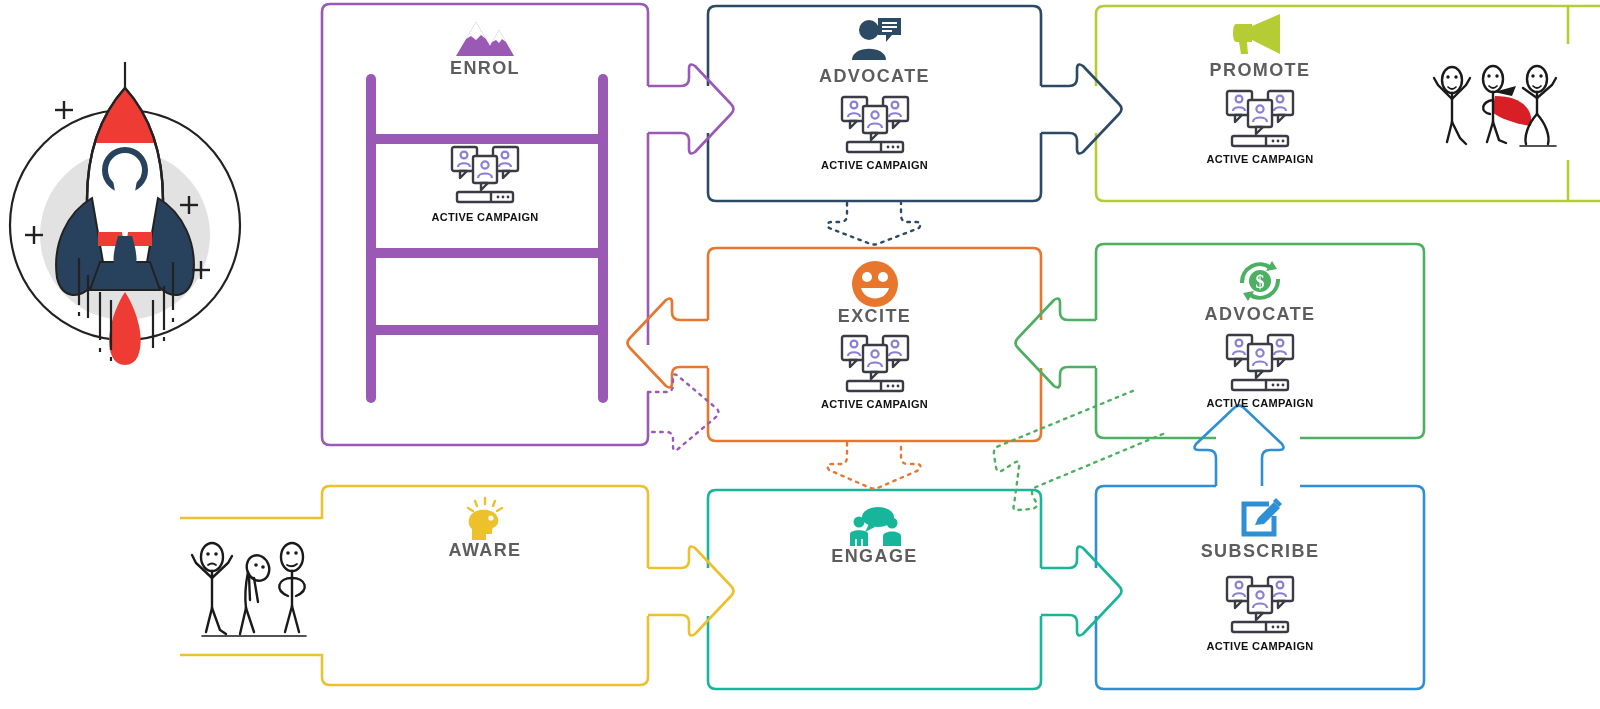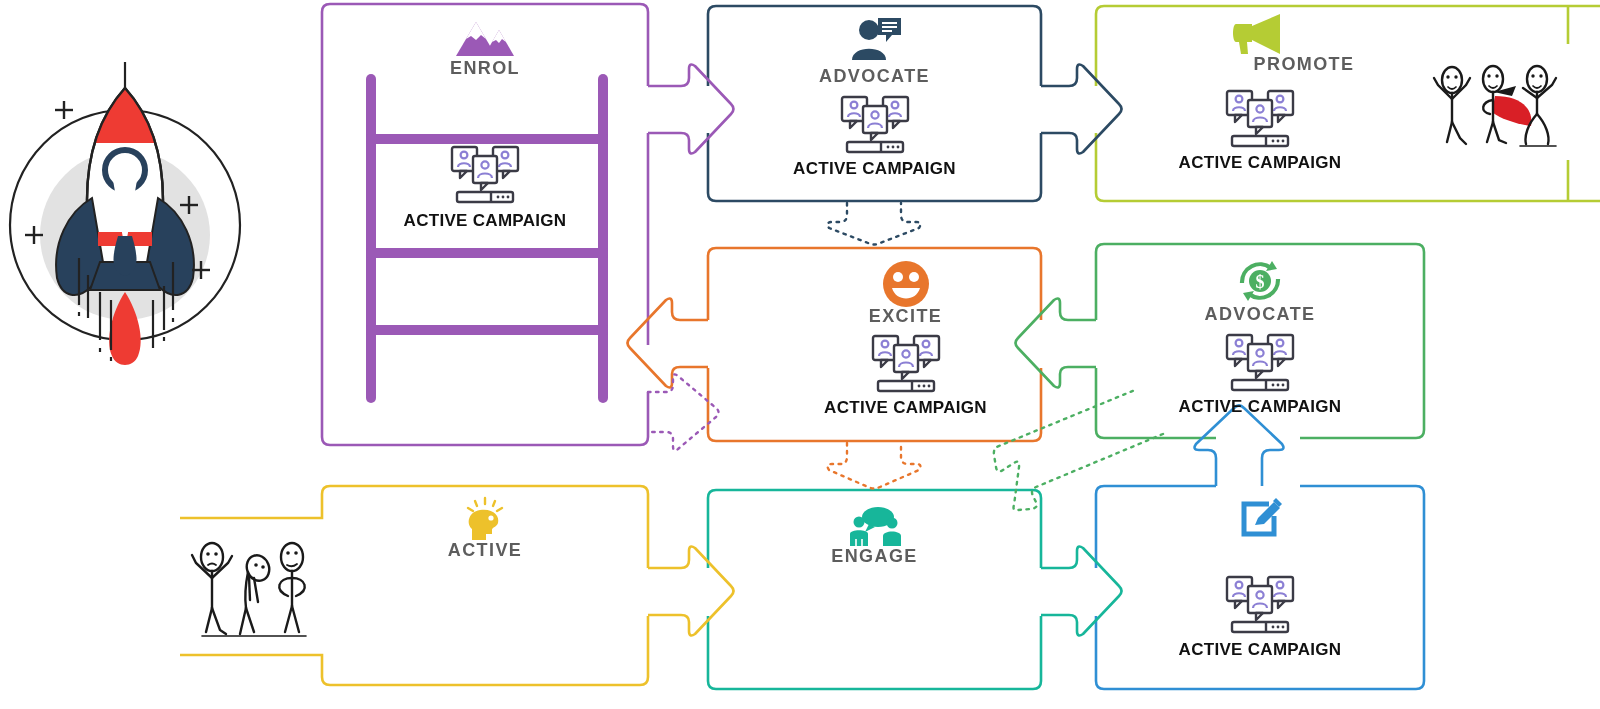--- a/index.html
+++ b/index.html
@@ -8,21 +8,21 @@
        font-family:"Liberation Sans","DejaVu Sans",sans-serif;}
   #stage{position:relative;width:1600px;height:709px;}
   #stage svg.layer{position:absolute;left:0;top:0;width:1600px;height:709px;}
   .stage-box{position:absolute;}
   .stage-label{
       position:absolute;text-align:center;width:100%;left:0;
       color:#5d5d5d;font-size:18px;letter-spacing:1.4px;font-weight:700;
   }
   .ac-label{
       position:absolute;text-align:center;width:100%;left:0;
-      color:#111;font-size:17px;font-weight:700;letter-spacing:.3px;
+      color:#111;font-size:11px;font-weight:700;letter-spacing:.3px;
   }
   .icon-wrap{position:absolute;left:0;width:100%;text-align:center;}
   .icon-wrap svg{display:inline-block;vertical-align:top;}
   .ac-icon{position:absolute;left:0;width:100%;text-align:center;}
 </style>
 </head>
 <body>
 
 <div id="stage">
 
@@ -272,21 +272,21 @@
   </div>
 
   <div class="stage-box" style="left:1096px;top:6px;width:328px;height:195px;">
     <div class="icon-wrap" style="top:6px;">
       <svg width="60" height="44" viewBox="0 0 60 44">
         <path d="M50 2 L50 42 L22 28 L22 14 Z" fill="#b5cc34"></path>
         <path d="M22 12 L6 12 C 2 12 2 30 6 30 L22 30 Z" fill="#b5cc34"></path>
         <path d="M9 30 L11 42 L18 42 L17 30 Z" fill="#b5cc34"></path>
       </svg>
     </div>
-    <div class="stage-label" style="top:48px;padding-left:44px;">PROMOTE</div>
+    <div class="stage-label" style="top:54px;">PROMOTE</div>
     <div class="ac-icon" style="top:82px;">
       <svg width="72" height="60" viewBox="0 0 72 60">
         <rect x="3" y="3" width="25" height="24" rx="2" fill="#fff" stroke="#3b3b46" stroke-width="2.4"></rect>
         <path d="M11 27 L11 34 L18 27 Z" fill="#fff" stroke="#3b3b46" stroke-width="2.4" stroke-linejoin="round"></path>
         <circle cx="15" cy="11" r="3.4" fill="none" stroke="#8b7fd4" stroke-width="2.2"></circle>
         <path d="M9 23 C 9 18 21 18 21 23" fill="none" stroke="#8b7fd4" stroke-width="2.2"></path>
         <rect x="44" y="3" width="25" height="24" rx="2" fill="#fff" stroke="#3b3b46" stroke-width="2.4"></rect>
         <path d="M54 27 L54 34 L61 27 Z" fill="#fff" stroke="#3b3b46" stroke-width="2.4" stroke-linejoin="round"></path>
         <circle cx="56" cy="11" r="3.4" fill="none" stroke="#8b7fd4" stroke-width="2.2"></circle>
         <path d="M50 23 C 50 18 62 18 62 23" fill="none" stroke="#8b7fd4" stroke-width="2.2"></path>
@@ -297,21 +297,21 @@
         <rect x="8" y="48" width="56" height="10" rx="2" fill="#fff" stroke="#3b3b46" stroke-width="2.4"></rect>
         <circle cx="49" cy="53" r="1.4" fill="#3b3b46"></circle>
           <circle cx="54" cy="53" r="1.4" fill="#3b3b46"></circle>
           <circle cx="59" cy="53" r="1.4" fill="#3b3b46"></circle>
         <line x1="42" y1="48" x2="42" y2="58" stroke="#3b3b46" stroke-width="2.4"></line>
       </svg>
     </div>
     <div class="ac-label" style="top:147px;">ACTIVE CAMPAIGN</div>
   </div>
 
-  <div class="stage-box" style="left:739px;top:248px;width:333px;height:193px;">
+  <div class="stage-box" style="left:708px;top:248px;width:333px;height:193px;">
     <div class="icon-wrap" style="top:12px;">
       <svg width="48" height="48" viewBox="0 0 48 48">
         <circle cx="24" cy="24" r="23" fill="#e8762c"></circle>
         <circle cx="16" cy="17" r="5" fill="#ffffff"></circle>
         <circle cx="32" cy="17" r="5" fill="#ffffff"></circle>
         <path d="M10 28 C 14 42 34 42 38 28 Z" fill="#ffffff"></path>
       </svg>
     </div>
     <div class="stage-label" style="top:58px;">EXCITE</div>
     <div class="ac-icon" style="top:85px;">
@@ -381,21 +381,21 @@
           <line x1="25" y1="2" x2="25" y2="8"></line>
           <line x1="15" y1="5" x2="17" y2="10"></line>
           <line x1="35" y1="5" x2="33" y2="10"></line>
           <line x1="8" y1="12" x2="13" y2="15"></line>
           <line x1="42" y1="12" x2="37" y2="15"></line>
         </g>
         <path d="M12 44 L12 33 C 6 28 8 16 20 14 C 33 12 40 20 38 27 C 37 31 32 31 32 34 L32 38 L26 38 L26 44 Z" fill="#edc12b"></path>
         <circle cx="31" cy="22" r="2.6" fill="#ffffff"></circle>
       </svg>
     </div>
-    <div class="stage-label" style="top:54px;">ACTIVE</div>
+    <div class="stage-label" style="top:54px;">AWARE</div>
   </div>
 
   <div class="stage-box" style="left:708px;top:496px;width:333px;height:200px;">
     <div class="icon-wrap" style="top:10px;">
       <svg width="60" height="42" viewBox="0 0 60 42">
         <ellipse cx="33" cy="11" rx="16" ry="10" fill="#17b69a"></ellipse>
         <path d="M24 18 L20 26 L30 21 Z" fill="#17b69a"></path>
         <circle cx="14" cy="16" r="5.5" fill="#17b69a"></circle>
         <path d="M5 40 L5 28 C 5 23 23 23 23 28 L23 40 Z" fill="#17b69a"></path>
         <circle cx="47" cy="17" r="5.5" fill="#17b69a"></circle>
@@ -410,20 +410,21 @@
   </div>
 
   <div class="stage-box" style="left:1096px;top:486px;width:328px;height:200px;">
     <div class="icon-wrap" style="top:10px;">
       <svg width="48" height="46" viewBox="0 0 48 46">
         <path d="M33 8 L8 8 L8 38 L38 38 L38 20" fill="none" stroke="#2f8fd4" stroke-width="5"></path>
         <path d="M19 29 L22 22 L38 6 L44 12 L28 28 Z" fill="#2f8fd4"></path>
         <path d="M40 2 L46 8 L43 11 L37 5 Z" fill="#2f8fd4"></path>
       </svg>
     </div>
+    <div class="stage-label" style="top:55px;">SUBSCRIBE</div>
     <div class="ac-icon" style="top:88px;">
       <svg width="72" height="60" viewBox="0 0 72 60">
         <rect x="3" y="3" width="25" height="24" rx="2" fill="#fff" stroke="#3b3b46" stroke-width="2.4"></rect>
         <path d="M11 27 L11 34 L18 27 Z" fill="#fff" stroke="#3b3b46" stroke-width="2.4" stroke-linejoin="round"></path>
         <circle cx="15" cy="11" r="3.4" fill="none" stroke="#8b7fd4" stroke-width="2.2"></circle>
         <path d="M9 23 C 9 18 21 18 21 23" fill="none" stroke="#8b7fd4" stroke-width="2.2"></path>
         <rect x="44" y="3" width="25" height="24" rx="2" fill="#fff" stroke="#3b3b46" stroke-width="2.4"></rect>
         <path d="M54 27 L54 34 L61 27 Z" fill="#fff" stroke="#3b3b46" stroke-width="2.4" stroke-linejoin="round"></path>
         <circle cx="56" cy="11" r="3.4" fill="none" stroke="#8b7fd4" stroke-width="2.2"></circle>
         <path d="M50 23 C 50 18 62 18 62 23" fill="none" stroke="#8b7fd4" stroke-width="2.2"></path>

